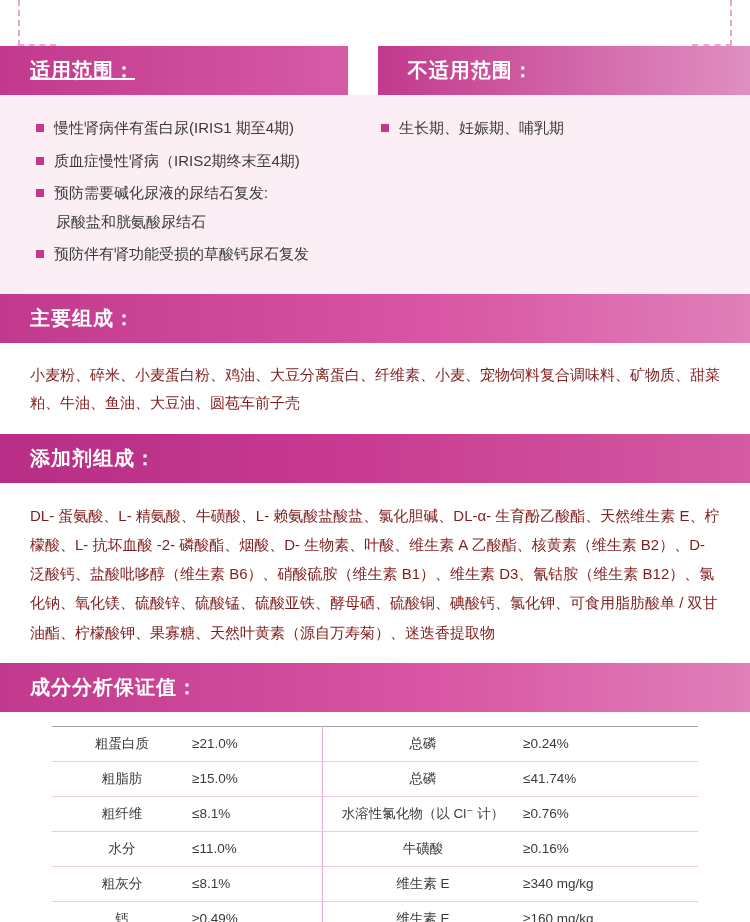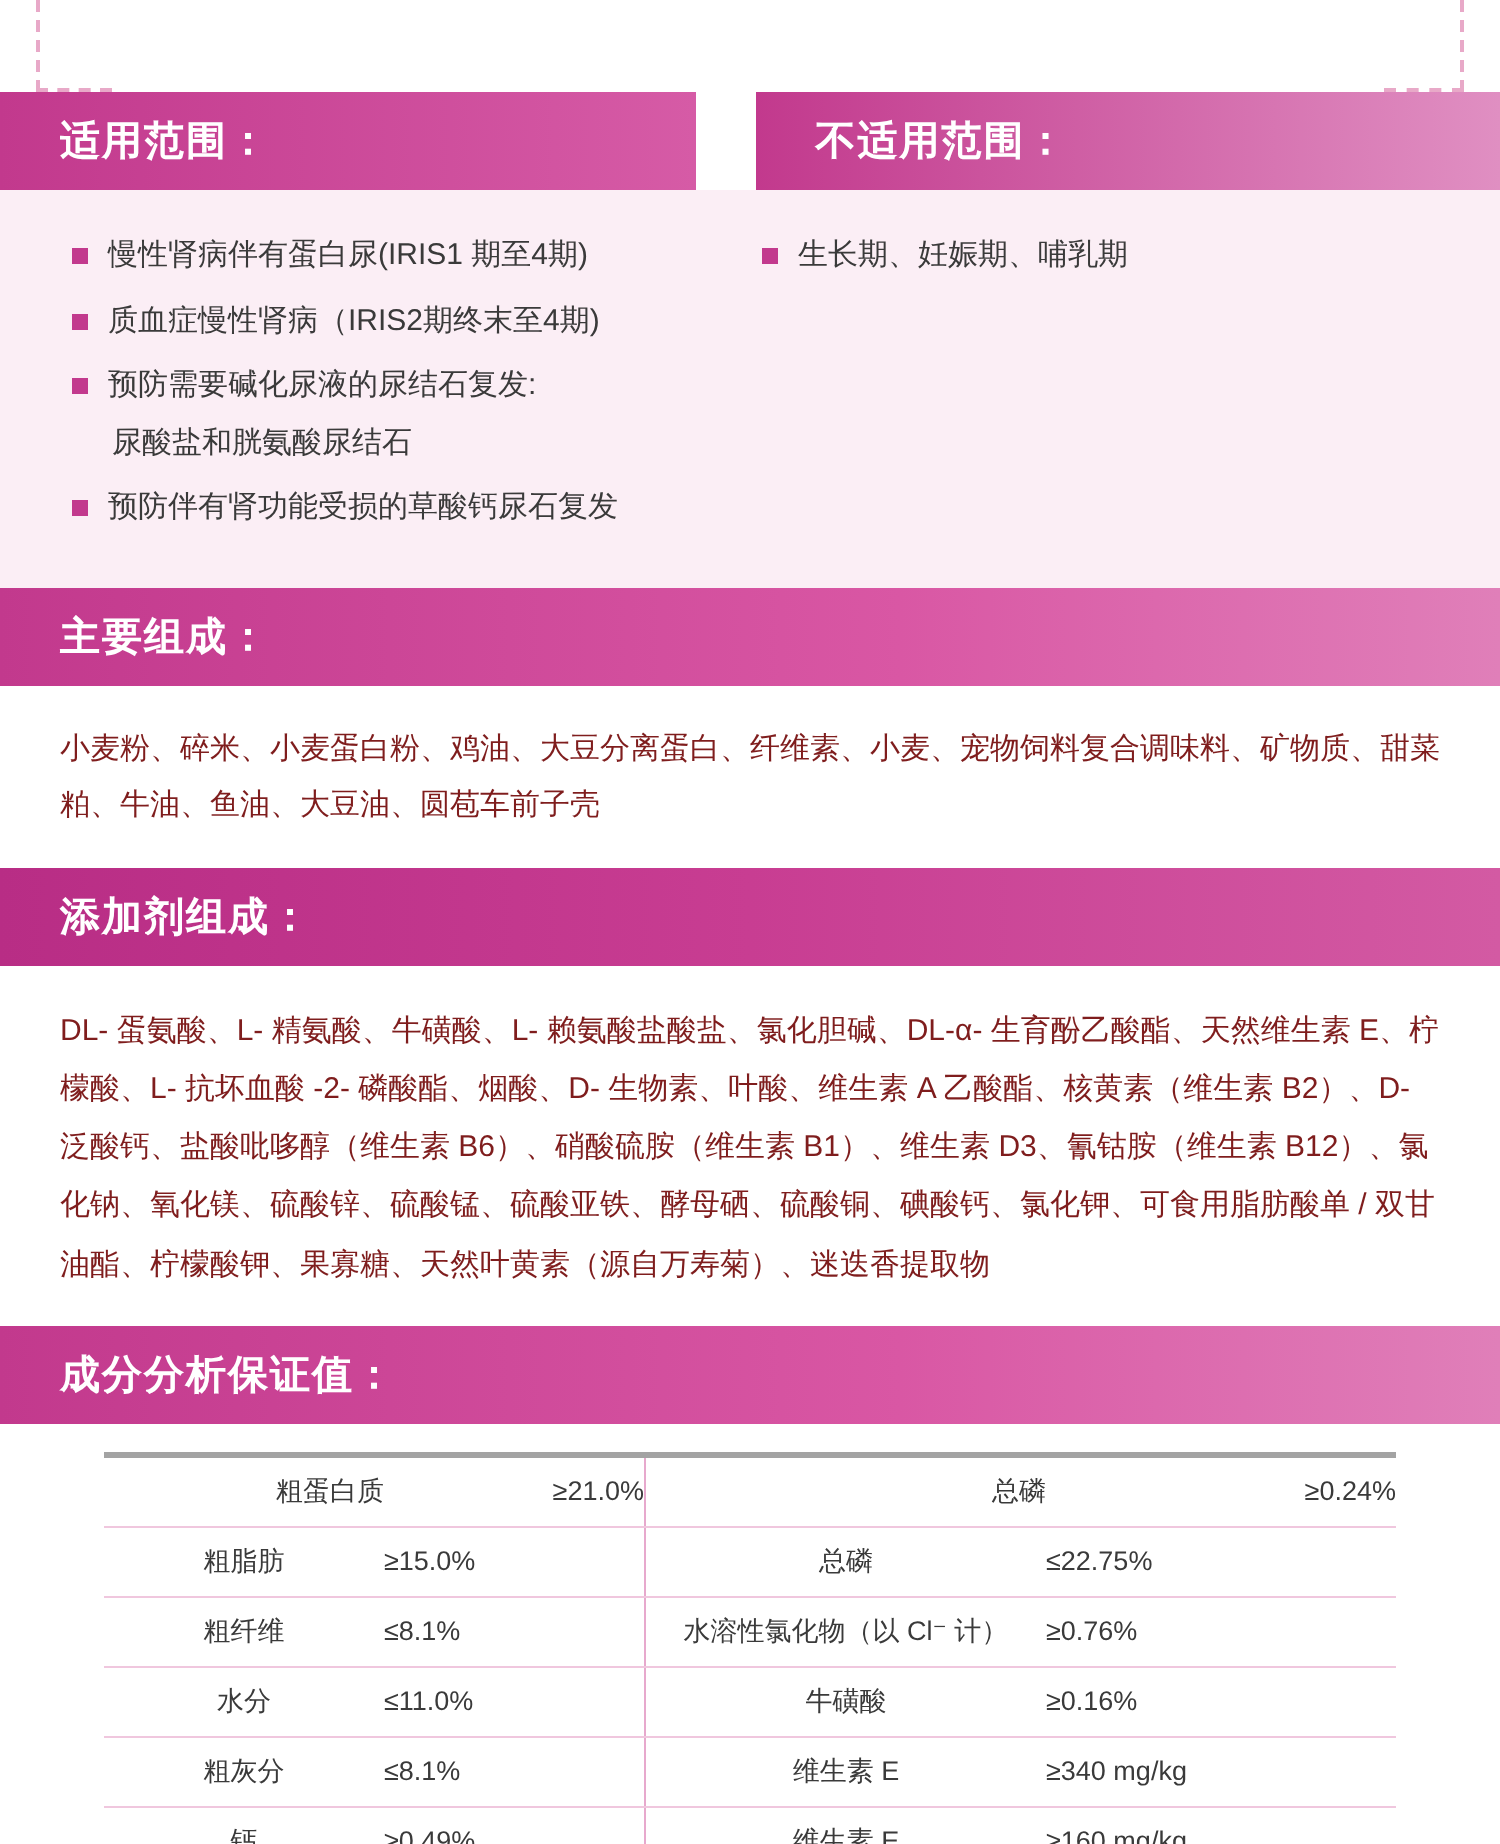--- a/index.html
+++ b/index.html
@@ -68,20 +68,21 @@
     box-sizing: border-box;
     padding: 11px 0 11px 30px;
     font-size: 20px;
     font-weight: bold;
     color: #ffffff;
     letter-spacing: 1px;
   }
   .scope-head .hcell.a {
     width: 355px;
     background: linear-gradient(90deg, #c2398d 0%, #d65ba6 100%);
+    text-decoration: underline;
   }
   .scope-head .hcell.gap {
     width: 15px;
     background: #ffffff;
   }
   .scope-head .hcell.b {
     width: 380px;
     background: linear-gradient(90deg, #c2398d 0%, #e08fc2 100%);
   }
   .scope-body {
@@ -143,21 +144,21 @@
     width: 100%;
     border-collapse: collapse;
     font-size: 13.5px;
     color: #3a3a3a;
   }
   table.ga td {
     border-bottom: 1px solid #f0c7de;
     padding: 6px 0;
     height: 22px;
   }
-  table.ga tr:first-child td { border-top: 3px solid #a3a3a3; text-align: right; }
+  table.ga tr:first-child td { border-top: 1px solid #a3a3a3; }
   td.name-l { width: 140px; text-align: center; }
   td.val-l  { width: 130px; text-align: left; padding-left: 12px; border-right: 1px solid #e7a9cd; }
   td.name-r { width: 200px; text-align: center; padding-left: 10px; }
   td.val-r  { text-align: left; padding-left: 12px; }
 </style>
 </head>
 <body>
 
 <div class="page">
 
@@ -211,21 +212,21 @@
         <tr>
           <td class="name-l">粗蛋白质</td>
           <td class="val-l">≥21.0%</td>
           <td class="name-r">总磷</td>
           <td class="val-r">≥0.24%</td>
         </tr>
         <tr>
           <td class="name-l">粗脂肪</td>
           <td class="val-l">≥15.0%</td>
           <td class="name-r">总磷</td>
-          <td class="val-r">≤22.75%</td>
+          <td class="val-r">≤41.74%</td>
         </tr>
         <tr>
           <td class="name-l">粗纤维</td>
           <td class="val-l">≤8.1%</td>
           <td class="name-r">水溶性氯化物（以 Cl⁻ 计）</td>
           <td class="val-r">≥0.76%</td>
         </tr>
         <tr>
           <td class="name-l">水分</td>
           <td class="val-l">≤11.0%</td>

